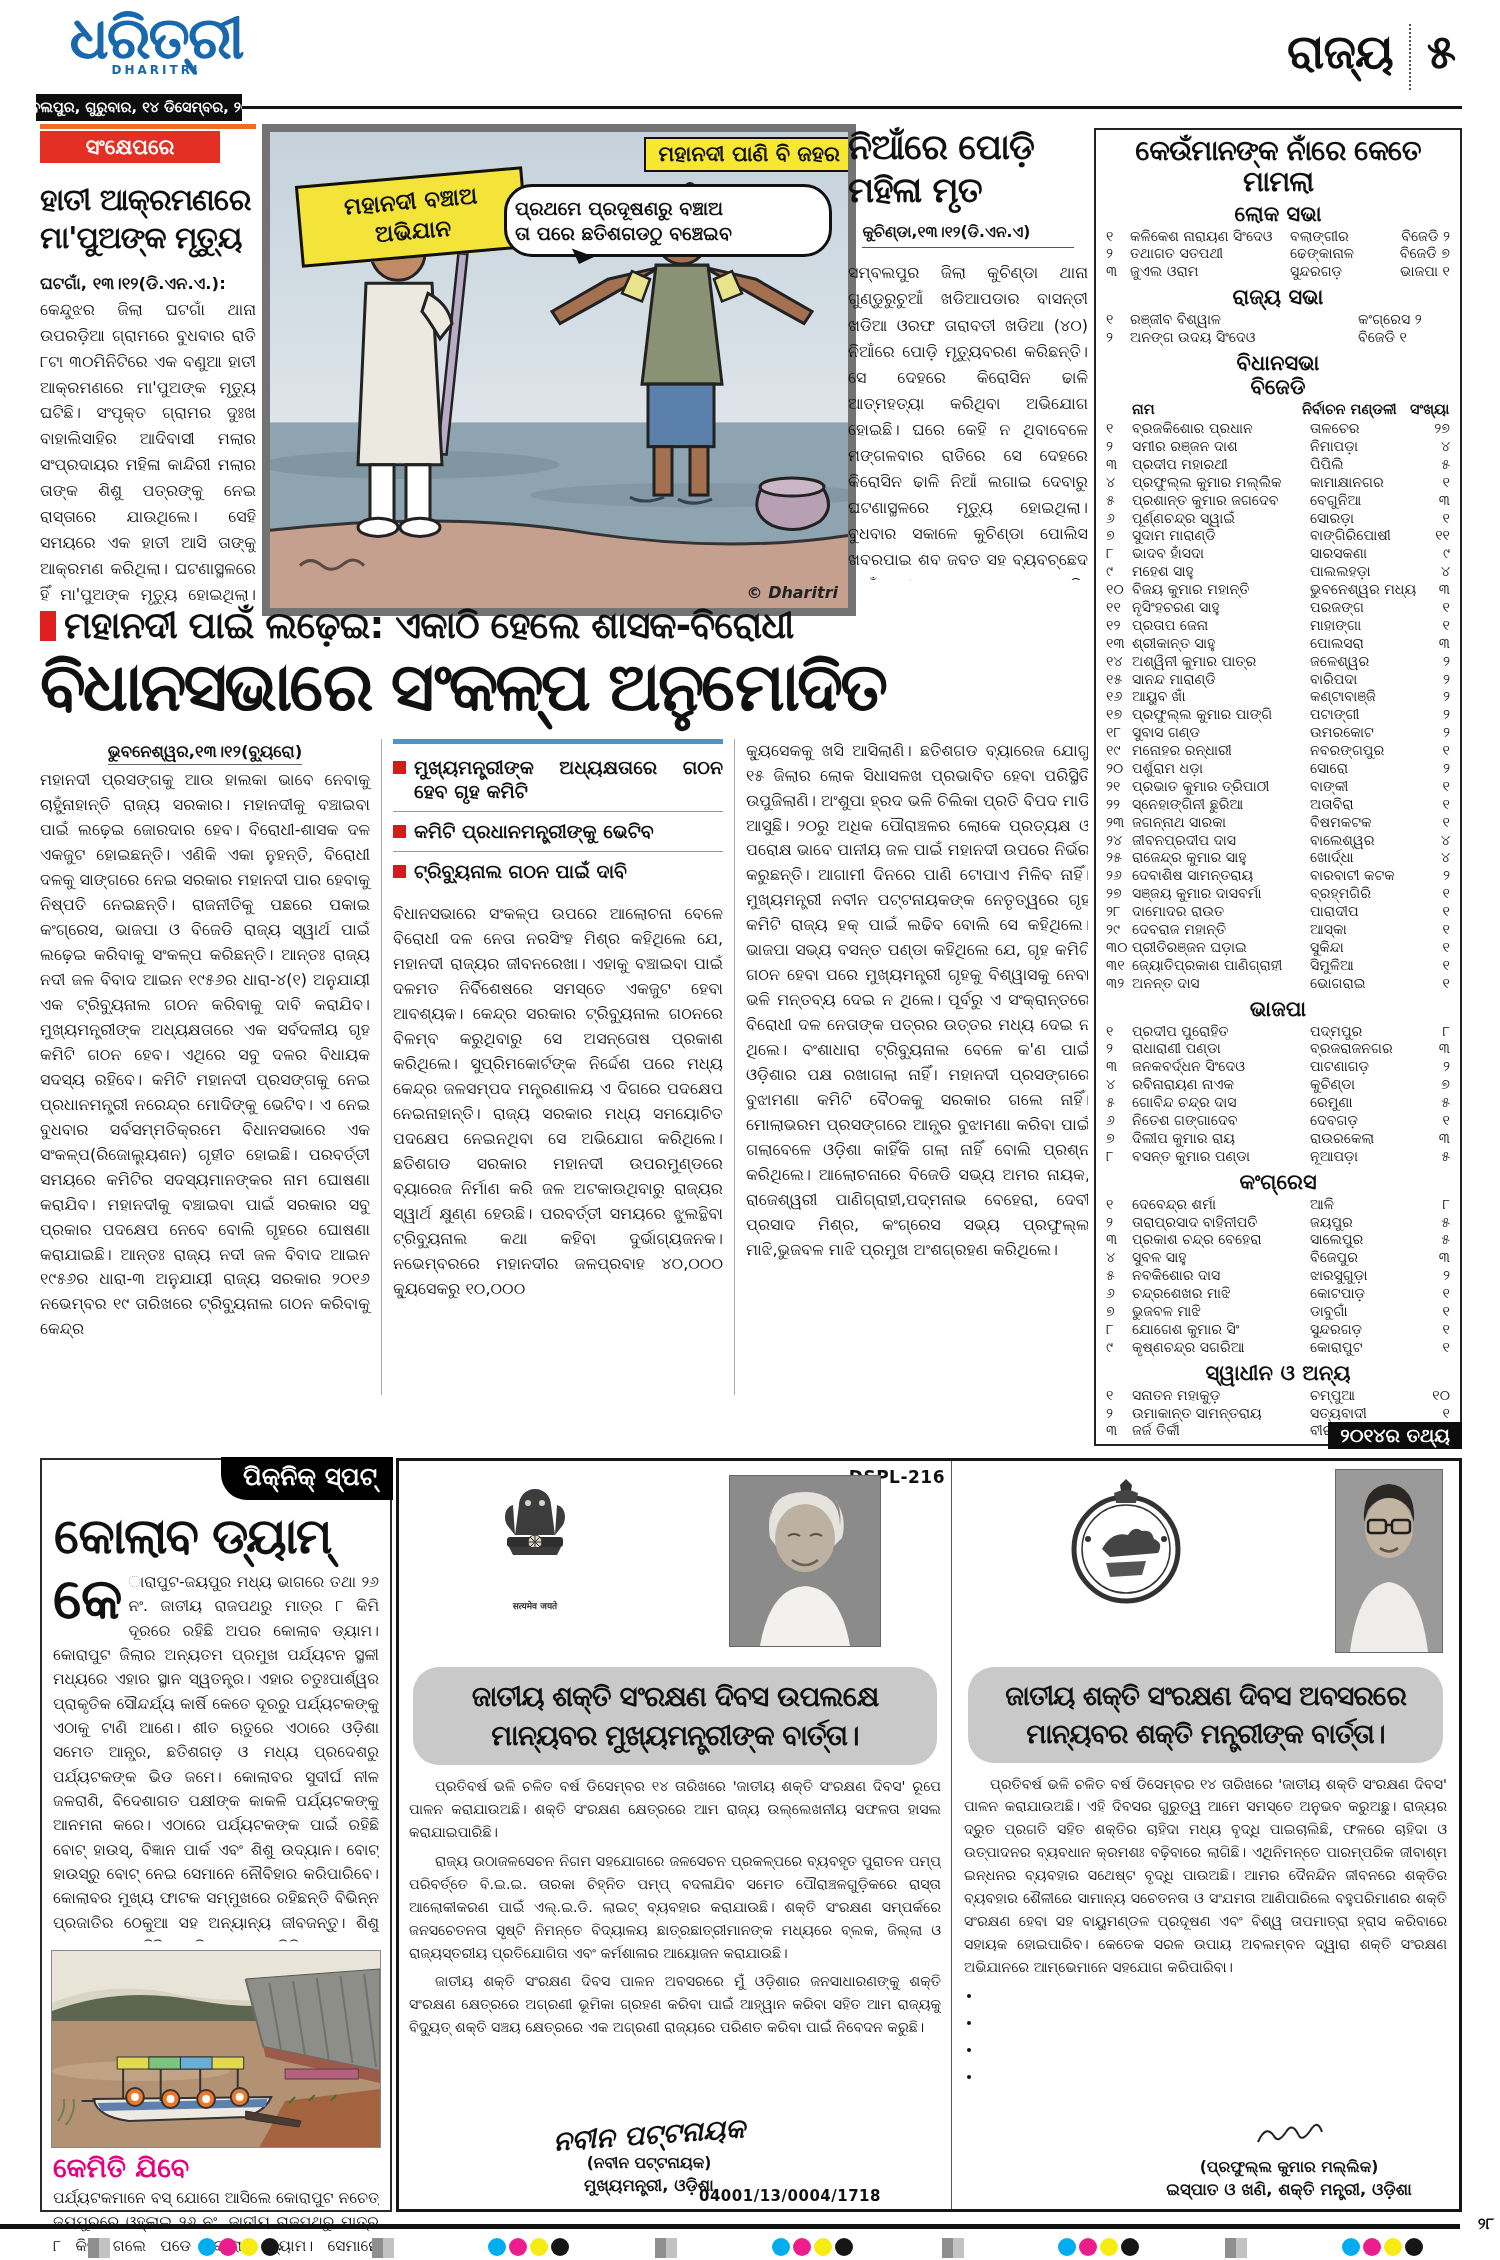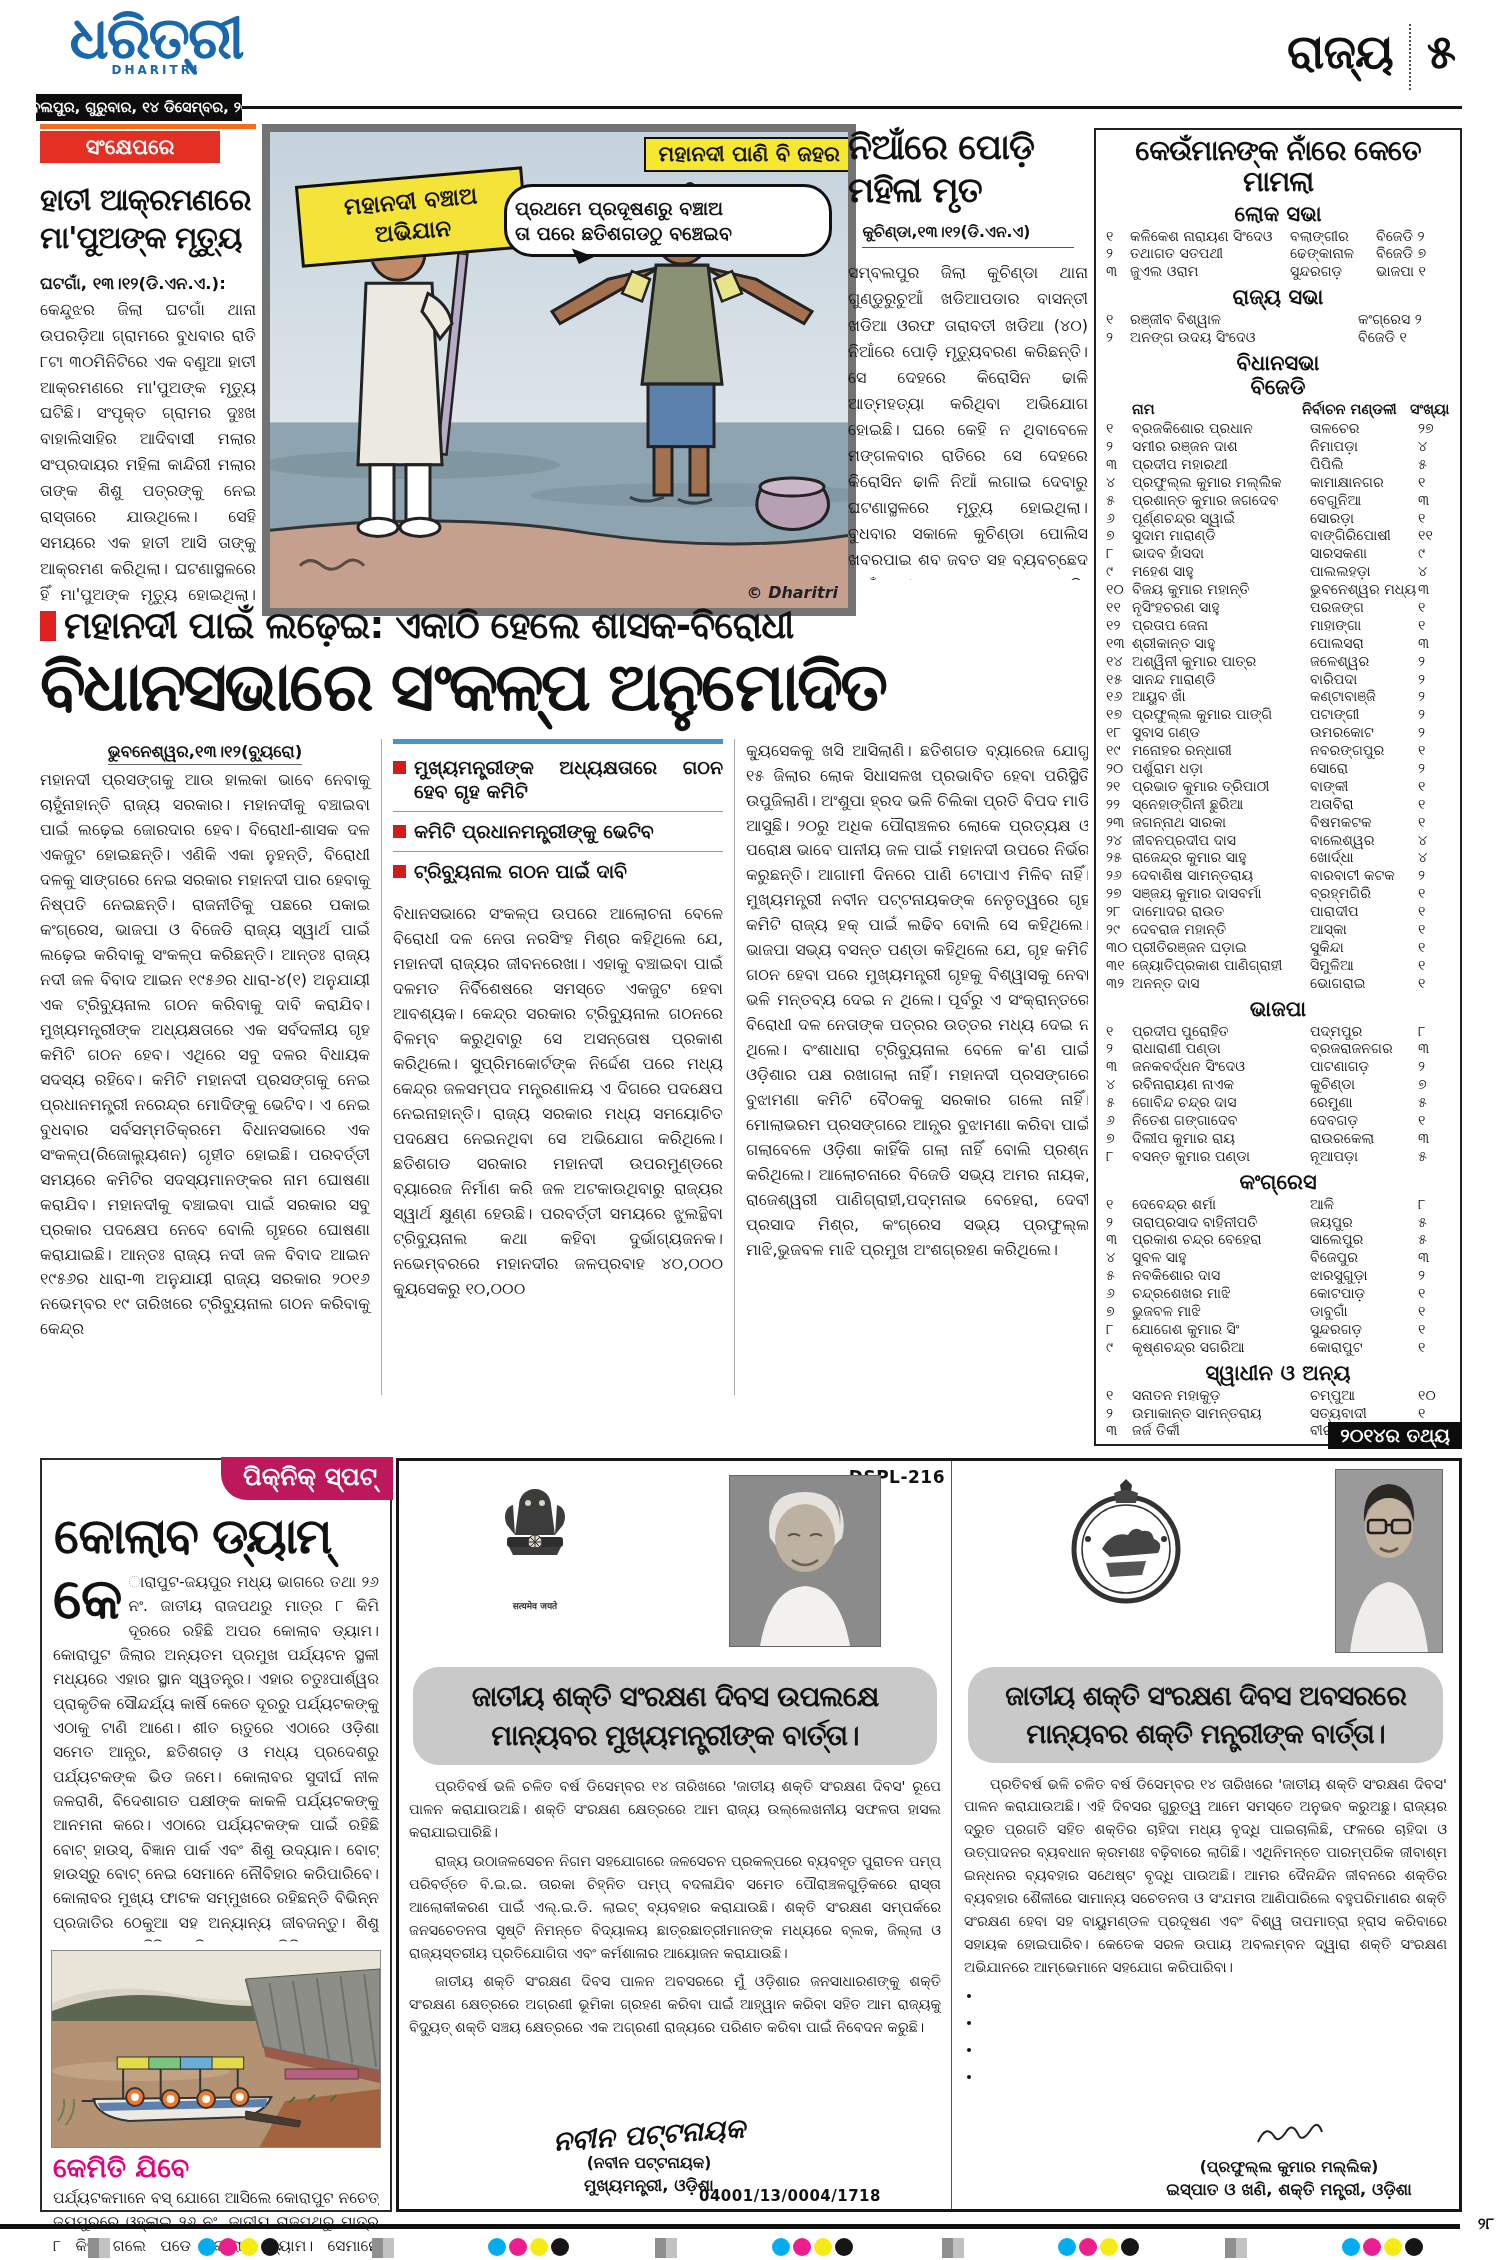--- a/index.html
+++ b/index.html
@@ -37,21 +37,21 @@
   
   .fire{position:absolute;left:848px;top:126px;width:240px}
   .fire-head{font-size:35px;font-weight:bold;line-height:1.22;letter-spacing:-1px}
   .fire-date{font-size:15.5px;font-weight:bold;text-align:left;margin:12px auto 0;width:88%;padding-bottom:6px;border-bottom:1.5px solid #555}
   .fire-body{font-size:16px;line-height:1.63;text-align:justify;margin-top:12px;height:320px;overflow:hidden}
   
   .tbl{position:absolute;left:1094px;top:128px;width:368px;height:1318px;border:2px solid #222;box-sizing:border-box;padding:6px 10px 4px}
   .tbl-title{font-size:28px;font-weight:bold;text-align:center;letter-spacing:-1px;line-height:1.1}
   .tbl-sec{font-size:21px;font-weight:bold;text-align:center;margin:4px 0 2px}
   .trow{display:grid;grid-template-columns:26px 1fr 108px 32px;font-size:14.2px;line-height:1.26;align-items:baseline}
-  .trow .tpc{white-space:nowrap}
+  .trow .tpc{text-align:right;white-space:nowrap}
   .trow.lok{grid-template-columns:24px 1fr 86px 74px}
   .trow.raj{grid-template-columns:24px 1fr 92px}
   .thead{display:grid;grid-template-columns:26px 1fr 108px 40px;font-size:14.5px;font-weight:bold;margin:2px 0}
   .t2014{position:absolute;right:-2px;bottom:-5px;background:#0c0c0c;color:#fff;font-weight:bold;font-size:19px;padding:2px 12px;white-space:nowrap}
   
   .mainstory{position:absolute;left:40px;top:604px;width:1048px}
   .kicker{display:flex;align-items:center}
   .kicker-sq{width:16px;height:30px;background:#e01f1f;margin-right:8px;flex:none}
   .kicker-text{font-size:37px;font-weight:bold;letter-spacing:-1px;white-space:nowrap}
   .mainhead{font-size:67px;font-weight:bold;letter-spacing:-3px;line-height:1.04;margin-top:6px;white-space:nowrap}
@@ -60,21 +60,21 @@
        font-size:16px;line-height:1.56;text-align:justify;overflow:hidden}
   .col:last-child{border-right:none;margin-right:12px;padding-right:0;flex:0 0 344px}
   .story-date{text-align:center;font-weight:bold;font-size:16.5px;margin-bottom:4px}
   .story-date span{border-bottom:1.5px solid #666;padding-bottom:3px}
   .bulletbox{border-top:5px solid #4b93c9;padding-top:4px;margin-bottom:12px}
   .bulletrow{display:flex;align-items:flex-start;font-size:19px;font-weight:bold;line-height:1.3;padding:7px 0;border-bottom:1px solid #999}
   .bulletrow:last-child{border-bottom:none}
   .bsq{width:13px;height:13px;background:#cf1d1d;margin:6px 8px 0 0;flex:none}
   
   .picnic{position:absolute;left:40px;top:1458px;width:352px;height:754px;border:2.5px solid #2a2a2a;box-sizing:border-box}
-  .picnic-tab{position:absolute;top:-3px;right:-3px;background:#be185d;color:#fff;font-weight:bold;font-size:25px;
+  .picnic-tab{position:absolute;top:-3px;right:-3px;background:#000000;color:#fff;font-weight:bold;font-size:25px;
               padding:5px 16px 8px 22px;border-bottom-left-radius:26px;white-space:nowrap}
   .picnic-head{font-size:49px;font-weight:bold;letter-spacing:-2px;margin:48px 12px 4px;white-space:nowrap}
   .picnic-body{font-size:15.5px;line-height:1.57;text-align:justify;margin:4px 11px 0;height:372px;overflow:hidden}
   .dropcap{float:left;font-size:56px;line-height:.95;font-weight:bold;padding:2px 6px 0 0}
   .dam-photo{margin:8px 9px 4px;height:196px;border:1px solid #888;overflow:hidden}
   .howto-head{color:#e5007d;font-weight:bold;font-size:27px;margin:2px 11px 0}
   .howto-body{font-size:15.5px;line-height:1.55;text-align:justify;margin:2px 11px;height:108px;overflow:hidden}
   
   .ads{position:absolute;left:396px;top:1458px;width:1066px;height:754px;border:3px solid #161616;box-sizing:border-box;display:flex}
   .ad-left{position:relative;width:552px;box-sizing:border-box;padding:6px 10px}

